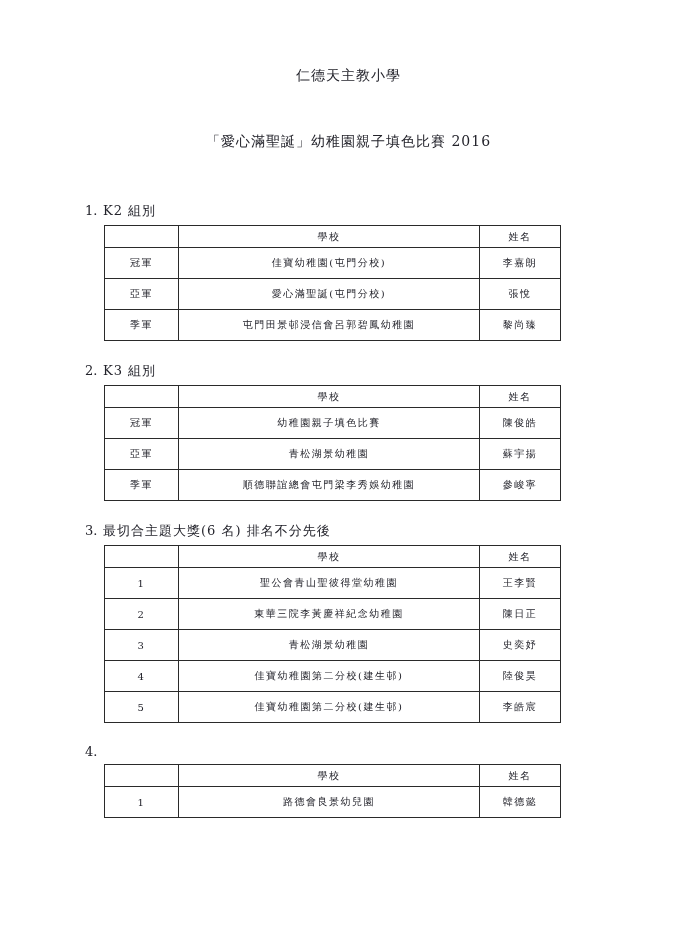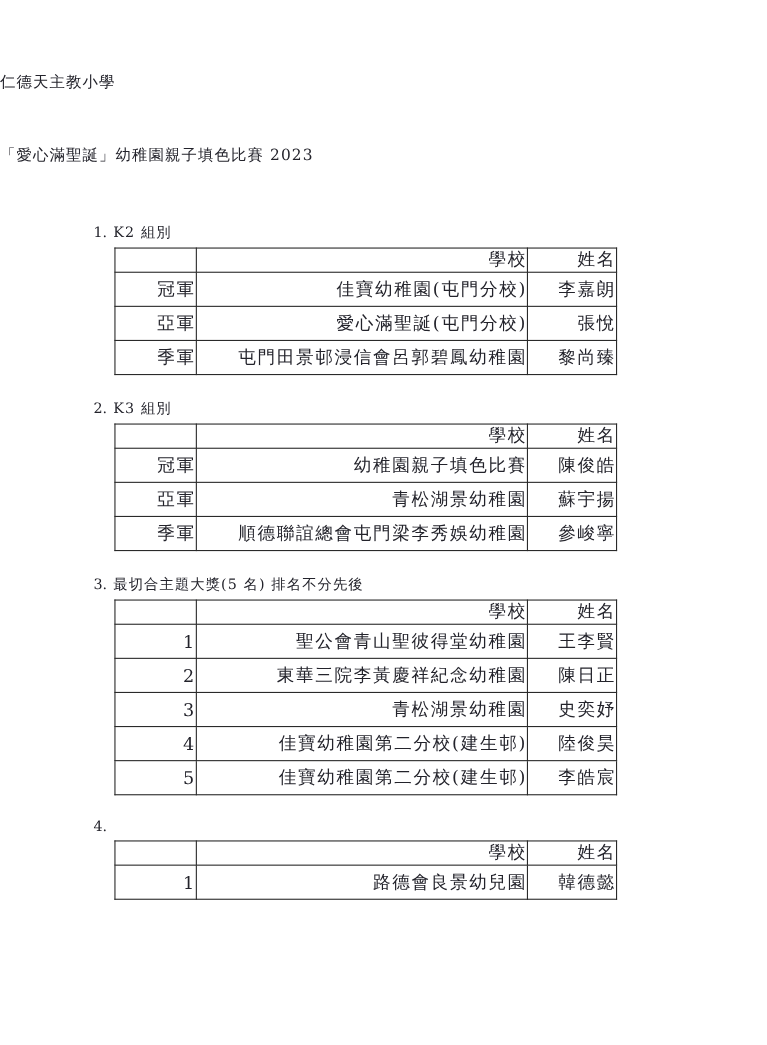--- a/index.html
+++ b/index.html
@@ -9,21 +9,21 @@
     width: 697px;
     height: 950px;
     background: #ffffff;
     color: #23232b;
     font-family: "DejaVu Serif", "Liberation Serif", serif;
     overflow: hidden;
     box-sizing: border-box;
   }
   .title-block {
     padding-top: 20px;
-    text-align: left;
+    text-align: center;
     font-size: 14px;
     line-height: 22px;
     letter-spacing: 1px;
     white-space: pre;
   }
   .section { margin-left: 85px; }
   .section-heading {
     display: flex;
     align-items: baseline;
     font-size: 13px;
@@ -38,43 +38,43 @@
   .sec-first { margin-top: 6px; }
   .sec-next  { margin-top: 21px; }
   table.awards {
     border-collapse: collapse;
     table-layout: fixed;
     width: 456px;
     margin-left: 19px;
   }
   table.awards th, table.awards td {
     border: 1px solid #2a2a2a;
-    text-align: right;
+    text-align: center;
     vertical-align: middle;
-    font-size: 16px;
+    font-size: 10px;
     font-weight: normal;
     letter-spacing: 1.5px;
     padding: 0;
     overflow: hidden;
     white-space: nowrap;
   }
   table.awards col.c-rank   { width: 74px; }
   table.awards col.c-school { width: 301px; }
   table.awards col.c-name   { width: 81px; }
   table.awards tr.hdr  th { height: 21px; }
   table.awards tr.data td { height: 30px; }
 </style>
 </head>
 <body>
 
 <div class="page">
 
   <div class="title-block">
     <div>仁德天主教小學</div>
-    <div>「愛心滿聖誕」幼稚園親子填色比賽 2023</div>
+    <div>「愛心滿聖誕」幼稚園親子填色比賽 2016</div>
   </div>
 
   <div class="section sec-first">
     <div class="section-heading">
       <span class="num">1.</span>
       <span>K2 組別</span>
     </div>
     <table class="awards">
       <colgroup>
           <col class="c-rank">
@@ -138,21 +138,21 @@
         <td>順德聯誼總會屯門梁李秀娛幼稚園</td>
         <td>參峻寧</td>
       </tr>
     </tbody>
       </table>
   </div>
 
   <div class="section sec-next">
     <div class="section-heading">
       <span class="num">3.</span>
-      <span>最切合主題大獎(5 名) 排名不分先後</span>
+      <span>最切合主題大獎(6 名) 排名不分先後</span>
     </div>
     <table class="awards">
       <colgroup>
           <col class="c-rank">
           <col class="c-school">
           <col class="c-name">
         </colgroup>
       <tbody>
           <tr class="hdr">
         <th></th>

